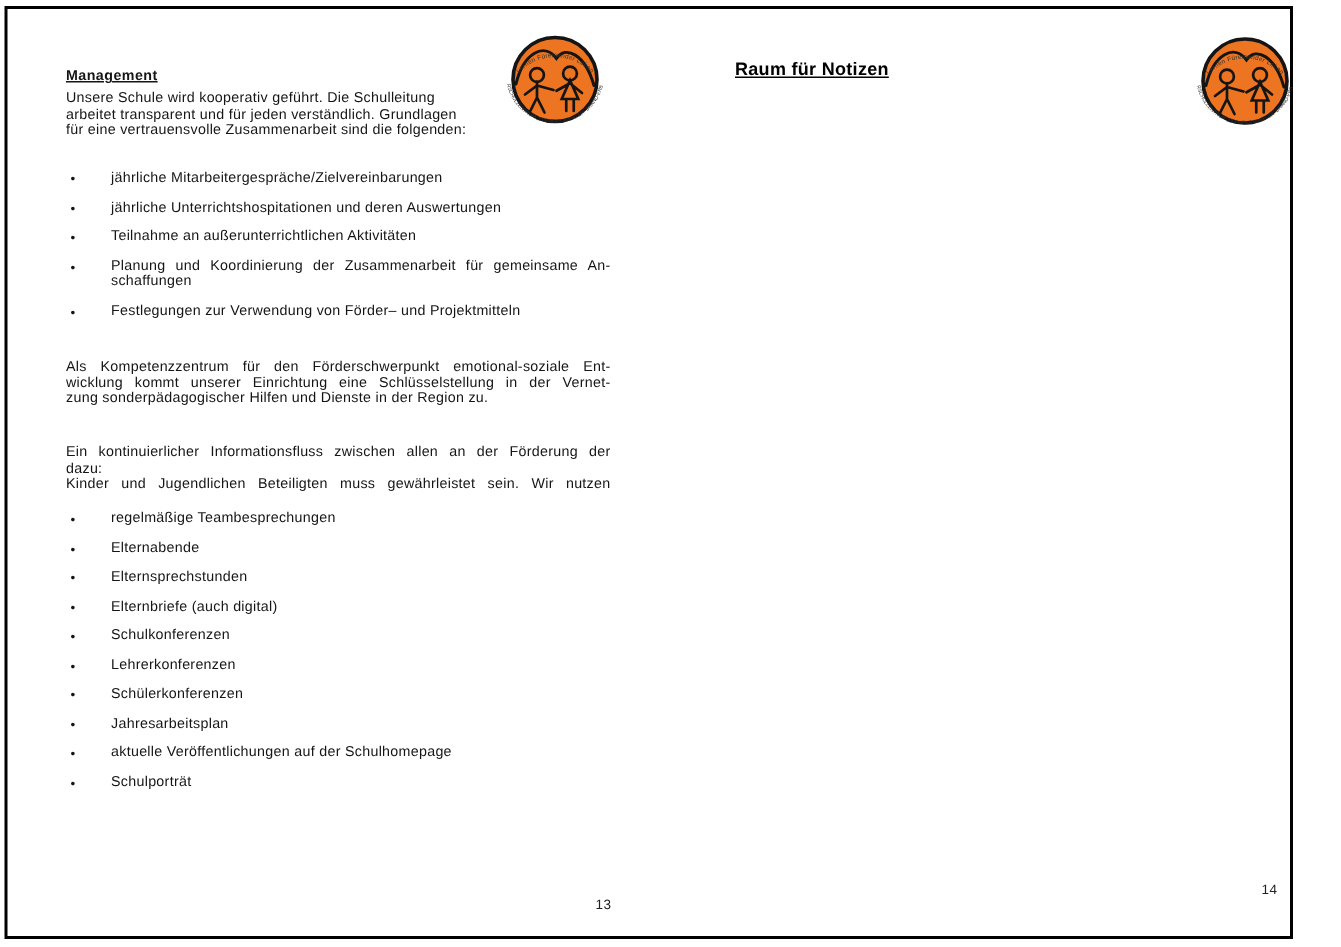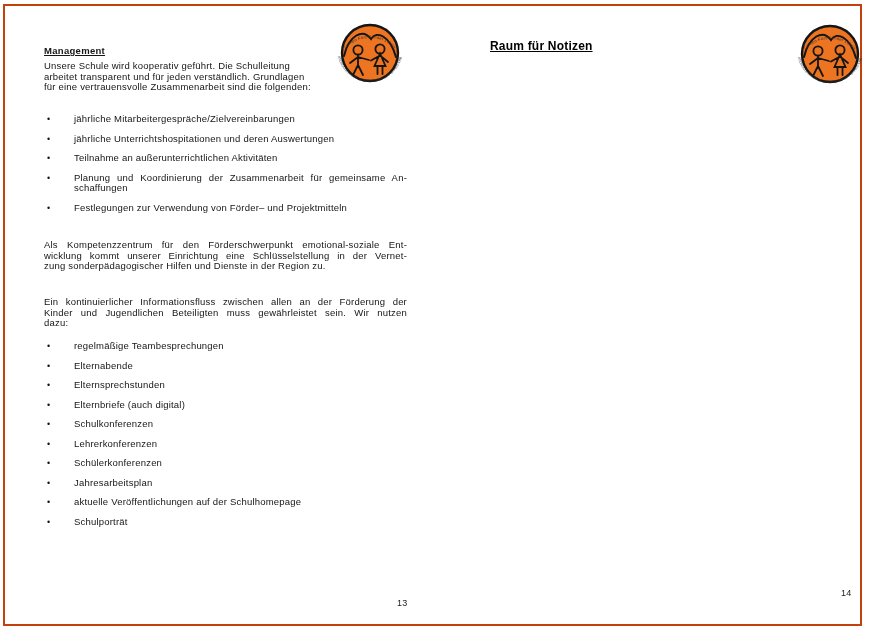--- a/index.html
+++ b/index.html
@@ -2,21 +2,21 @@
 <html><head>
 <meta charset="utf-8">
 <style>
   html,body{margin:0;padding:0;}
   body{
     width:894px;height:631px;background:#ffffff;position:relative;
     font-family:"Liberation Sans",sans-serif;color:#111;overflow:hidden;
   }
   .sheet{
     position:absolute;left:3px;top:4px;width:859px;height:622px;
-    box-sizing:border-box;border:2px solid #c2410c;background:#fff;
+    box-sizing:border-box;border:2px solid #000000;background:#fff;
   }
   
   .left-col{
     position:absolute;left:39px;top:40px;width:363px;
     font-size:9.5px;line-height:10.5px;letter-spacing:0.2px;color:#151515;
   }
   .doc-heading{
     font-weight:bold;text-decoration:underline;font-size:9.5px;letter-spacing:0.3px;
   }
   .para{margin:0;}
@@ -94,22 +94,22 @@
       </div>
 
     <div class="para para2">
         <div class="ln j">Als Kompetenzzentrum für den Förderschwerpunkt emotional-soziale Ent-</div>
         <div class="ln j">wicklung kommt unserer Einrichtung eine Schlüsselstellung in der Vernet-</div>
         <div class="ln">zung sonderpädagogischer Hilfen und Dienste in der Region zu.</div>
       </div>
 
     <div class="para para3">
         <div class="ln j">Ein kontinuierlicher Informationsfluss zwischen allen an der Förderung der</div>
+        <div class="ln">dazu:</div>
         <div class="ln j">Kinder und Jugendlichen Beteiligten muss gewährleistet sein. Wir nutzen</div>
-        <div class="ln">dazu:</div>
       </div>
 
     <div class="blist blist2">
         <div class="li-row">
           <span class="bullet">•</span>
           <div class="li-text">
             <div class="ln">regelmäßige Teambesprechungen</div>
           </div>
         </div>
         <div class="li-row">

